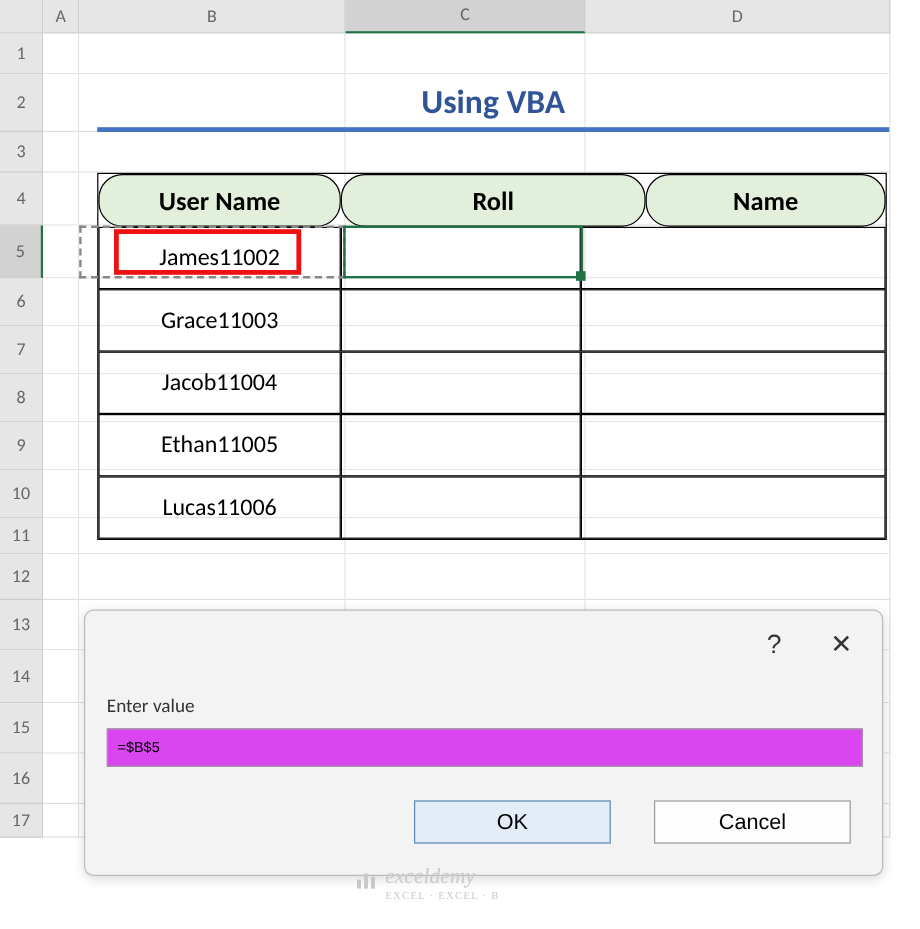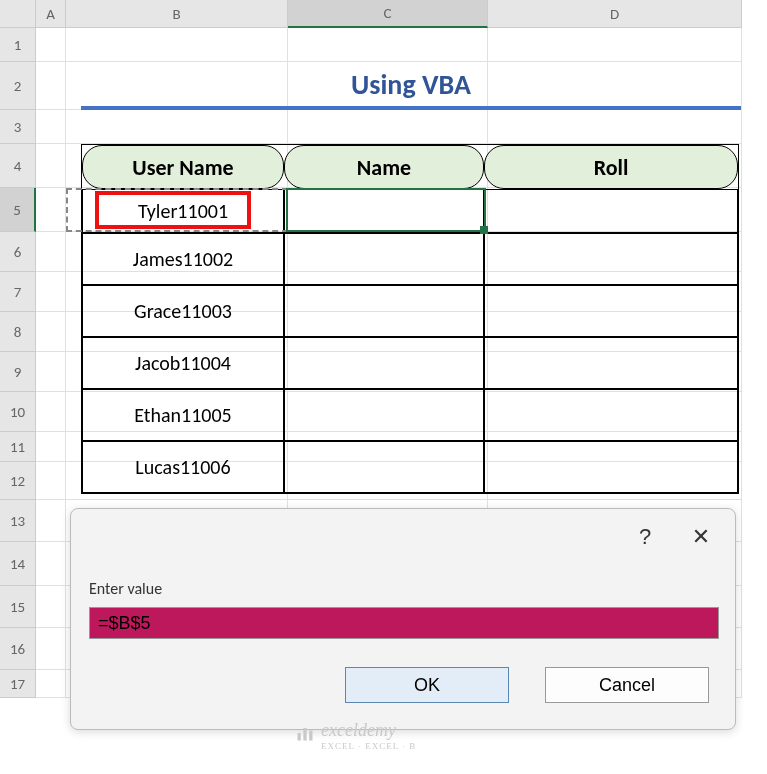--- a/index.html
+++ b/index.html
@@ -64,21 +64,21 @@
 
 
 .badge { position: absolute; width: 34px; height: 34px; border-radius: 50%; background: #6b1219; color: #fff; display: flex; align-items: center; justify-content: center; font-size: 18px; font-weight: bold; }
 
 
 .dialog { position: absolute; left: 70px; top: 508px; width: 666px; height: 222px; background: #f3f3f3; border: 1px solid #bbb; border-radius: 8px; box-shadow: 0 2px 10px rgba(0,0,0,.15); }
 .dialog-title { position: absolute; left: 18px; top: 12px; font-size: 20px; color: #333; }
 .dialog-help { position: absolute; right: 70px; top: 8px; width: 40px; height: 40px; font-size: 22px; color: #333; background: none; border: none; cursor: pointer; }
 .dialog-close { position: absolute; right: 14px; top: 8px; width: 40px; height: 40px; font-size: 22px; color: #333; background: none; border: none; cursor: pointer; display:flex; align-items:center; justify-content:center; }
 .dialog-label { position: absolute; left: 18px; top: 70px; font-size: 16px; color: #333; }
-.dialog-input { position: absolute; left: 18px; top: 98px; width: 630px; height: 32px; border: 1px solid #999; background: #be185d; font-size: 18px; padding: 2px 8px; }
+.dialog-input { position: absolute; left: 18px; top: 98px; width: 630px; height: 32px; border: 1px solid #999; background: #d946ef; font-size: 12px; padding: 2px 8px; }
 .dialog-btn { position: absolute; top: 158px; width: 164px; height: 36px; font-size: 18px; border: 1px solid #999; background: #fdfdfd; cursor: pointer; }
 .dialog-btn.ok { left: 274px; background: #e3edf7; border: 1px solid #5d87b3; }
 .dialog-btn.cancel { left: 474px; }
 
 
 .watermark { position: absolute; left: 295px; top: 720px; color: #c9c9c9; font-size: 18px; font-style: italic; font-family: Georgia, serif; display:flex; align-items:center; gap:6px; }
 .watermark .sub { font-size: 9px; font-style: normal; letter-spacing: 1px; display:block; }
 .watermark svg { width: 20px; height: 20px; }
 </style>
 </head>
@@ -213,28 +213,23 @@
         <div class="cell col-D"></div>
       </div>
   </div>
 </div>
 
 <div class="title-cell">Using VBA</div>
 
 <div class="data-table">
   <div class="tr">
     <div class="th c-b">User Name</div>
+    <div class="th c-d">Roll</div>
     <div class="th c-c">Name</div>
-    <div class="th c-d">Roll</div>
   </div>
-  <div class="tr">
-      <div class="td c-b" style="height:44px">Tyler11001</div>
-      <div class="td c-c" style="height:44px"></div>
-      <div class="td c-d" style="height:44px"></div>
-    </div>
   <div class="tr">
       <div class="td c-b">James11002</div>
       <div class="td c-c"></div>
       <div class="td c-d"></div>
     </div>
   <div class="tr">
       <div class="td c-b">Grace11003</div>
       <div class="td c-c"></div>
       <div class="td c-d"></div>
     </div>

